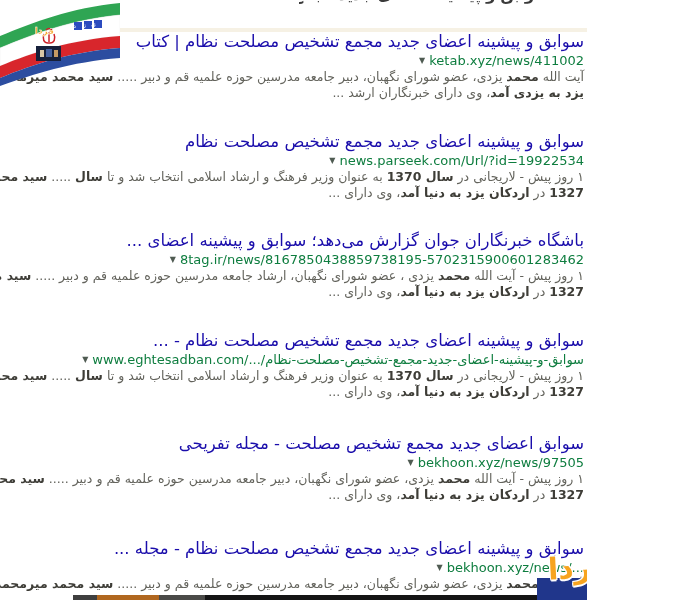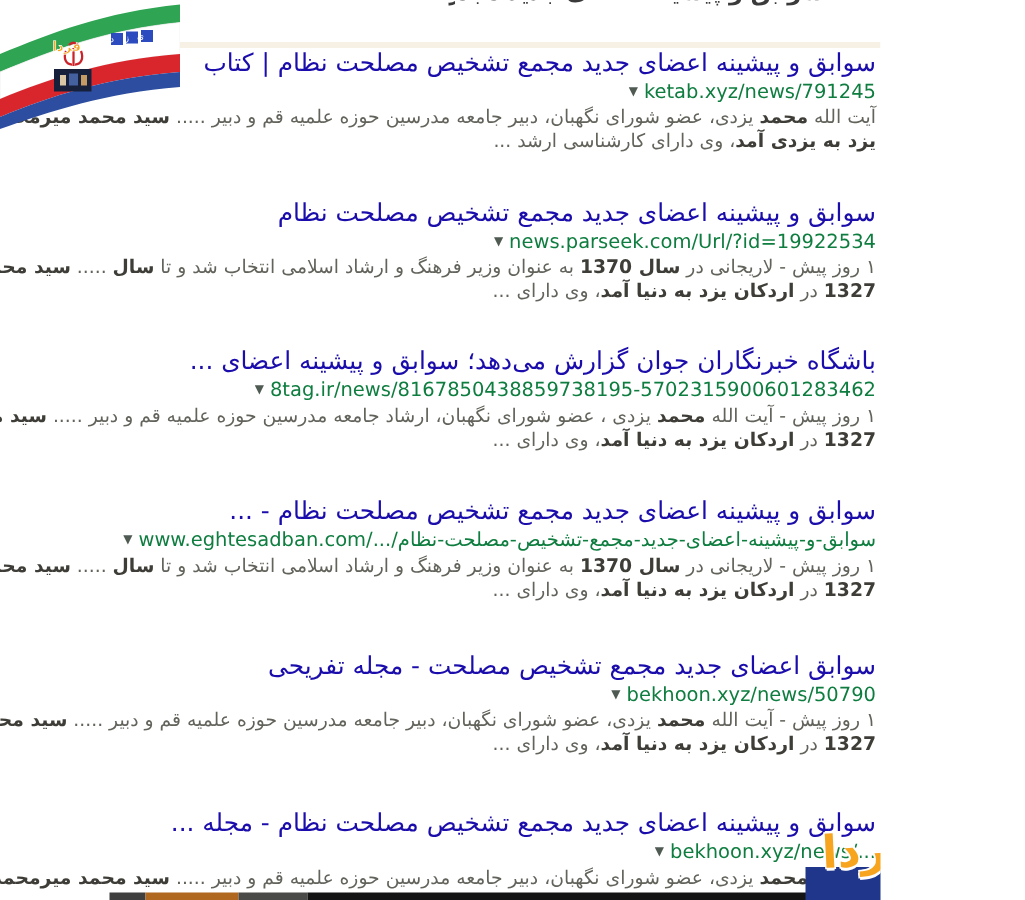--- a/index.html
+++ b/index.html
@@ -79,24 +79,24 @@
         <text x="86" y="27" font-size="6" fill="#ffffff">ز</text>
         <text x="96" y="26" font-size="6" fill="#ffffff">ی</text>
       </g>
       <text x="54" y="34" font-size="9" font-weight="bold" fill="#f7a41f" stroke="#ffffff" stroke-width="0.4">فردا</text>
     </svg>
   </div>
 
   <div id="results">
       <div class="result" style="top: 31px;">
         <a class="rtitle">سوابق و پیشینه اعضای جدید مجمع تشخیص مصلحت نظام | کتاب</a>
-        <div class="rurl" dir="ltr"><span class="arrow">▼</span><span class="url">ketab.xyz/news/791245</span></div>
+        <div class="rurl" dir="ltr"><span class="arrow">▼</span><span class="url">ketab.xyz/news/411002</span></div>
         <div class="rdesc">
           <div class="dline"><span>آیت الله </span><span class="b">محمد</span><span> یزدی، عضو شورای نگهبان، دبیر جامعه مدرسین حوزه علمیه قم و دبیر ..... </span><span class="b">سید محمد میرمحمدی در سال 1327 در اردکان</span></div>
-          <div class="dline"><span class="b">یزد به یزدی آمد</span><span>، وی دارای کارشناسی ارشد ...</span></div>
+          <div class="dline"><span class="b">یزد به یزدی آمد</span><span>، وی دارای خبرنگاران ارشد ...</span></div>
         </div>
       </div>
       <div class="result" style="top: 131px;">
         <a class="rtitle">سوابق و پیشینه اعضای جدید مجمع تشخیص مصلحت نظام</a>
         <div class="rurl" dir="ltr"><span class="arrow">▼</span><span class="url">news.parseek.com/Url/?id=19922534</span></div>
         <div class="rdesc">
           <div class="dline"><span>۱ روز پیش - لاریجانی در </span><span class="b">سال 1370</span><span> به عنوان وزیر فرهنگ و ارشاد اسلامی انتخاب شد و تا </span><span class="b">سال</span><span> ..... </span><span class="b">سید محمد میرمحمدی در سال</span></div>
           <div class="dline"><span class="b">1327</span><span> در </span><span class="b">اردکان یزد به دنیا آمد</span><span>، وی دارای ...</span></div>
         </div>
       </div>
@@ -111,21 +111,21 @@
       <div class="result" style="top: 330px;">
         <a class="rtitle">سوابق و پیشینه اعضای جدید مجمع تشخیص مصلحت نظام - ...</a>
         <div class="rurl" dir="ltr"><span class="arrow">▼</span><span class="url">www.eghtesadban.com/.../سوابق-و-پیشینه-اعضای-جدید-مجمع-تشخیص-مصلحت-نظام</span></div>
         <div class="rdesc">
           <div class="dline"><span>۱ روز پیش - لاریجانی در </span><span class="b">سال 1370</span><span> به عنوان وزیر فرهنگ و ارشاد اسلامی انتخاب شد و تا </span><span class="b">سال</span><span> ..... </span><span class="b">سید محمد میرمحمدی در سال</span></div>
           <div class="dline"><span class="b">1327</span><span> در </span><span class="b">اردکان یزد به دنیا آمد</span><span>، وی دارای ...</span></div>
         </div>
       </div>
       <div class="result" style="top: 433px;">
         <a class="rtitle">سوابق اعضای جدید مجمع تشخیص مصلحت - مجله تفریحی</a>
-        <div class="rurl" dir="ltr"><span class="arrow">▼</span><span class="url">bekhoon.xyz/news/50790</span></div>
+        <div class="rurl" dir="ltr"><span class="arrow">▼</span><span class="url">bekhoon.xyz/news/97505</span></div>
         <div class="rdesc">
           <div class="dline"><span>۱ روز پیش - آیت الله </span><span class="b">محمد</span><span> یزدی، عضو شورای نگهبان، دبیر جامعه مدرسین حوزه علمیه قم و دبیر ..... </span><span class="b">سید محمد میرمحمدی در سال</span></div>
           <div class="dline"><span class="b">1327</span><span> در </span><span class="b">اردکان یزد به دنیا آمد</span><span>، وی دارای ...</span></div>
         </div>
       </div>
       <div class="result" style="top: 538px;">
         <a class="rtitle">سوابق و پیشینه اعضای جدید مجمع تشخیص مصلحت نظام - مجله ...</a>
         <div class="rurl" dir="ltr"><span class="arrow">▼</span><span class="url">bekhoon.xyz/news/...</span></div>
         <div class="rdesc">
           <div class="dline"><span>آیت الله </span><span class="b">محمد</span><span> یزدی، عضو شورای نگهبان، دبیر جامعه مدرسین حوزه علمیه قم و دبیر ..... </span><span class="b">سید محمد میرمحمدی در سال 1327 در اردکان</span></div>

